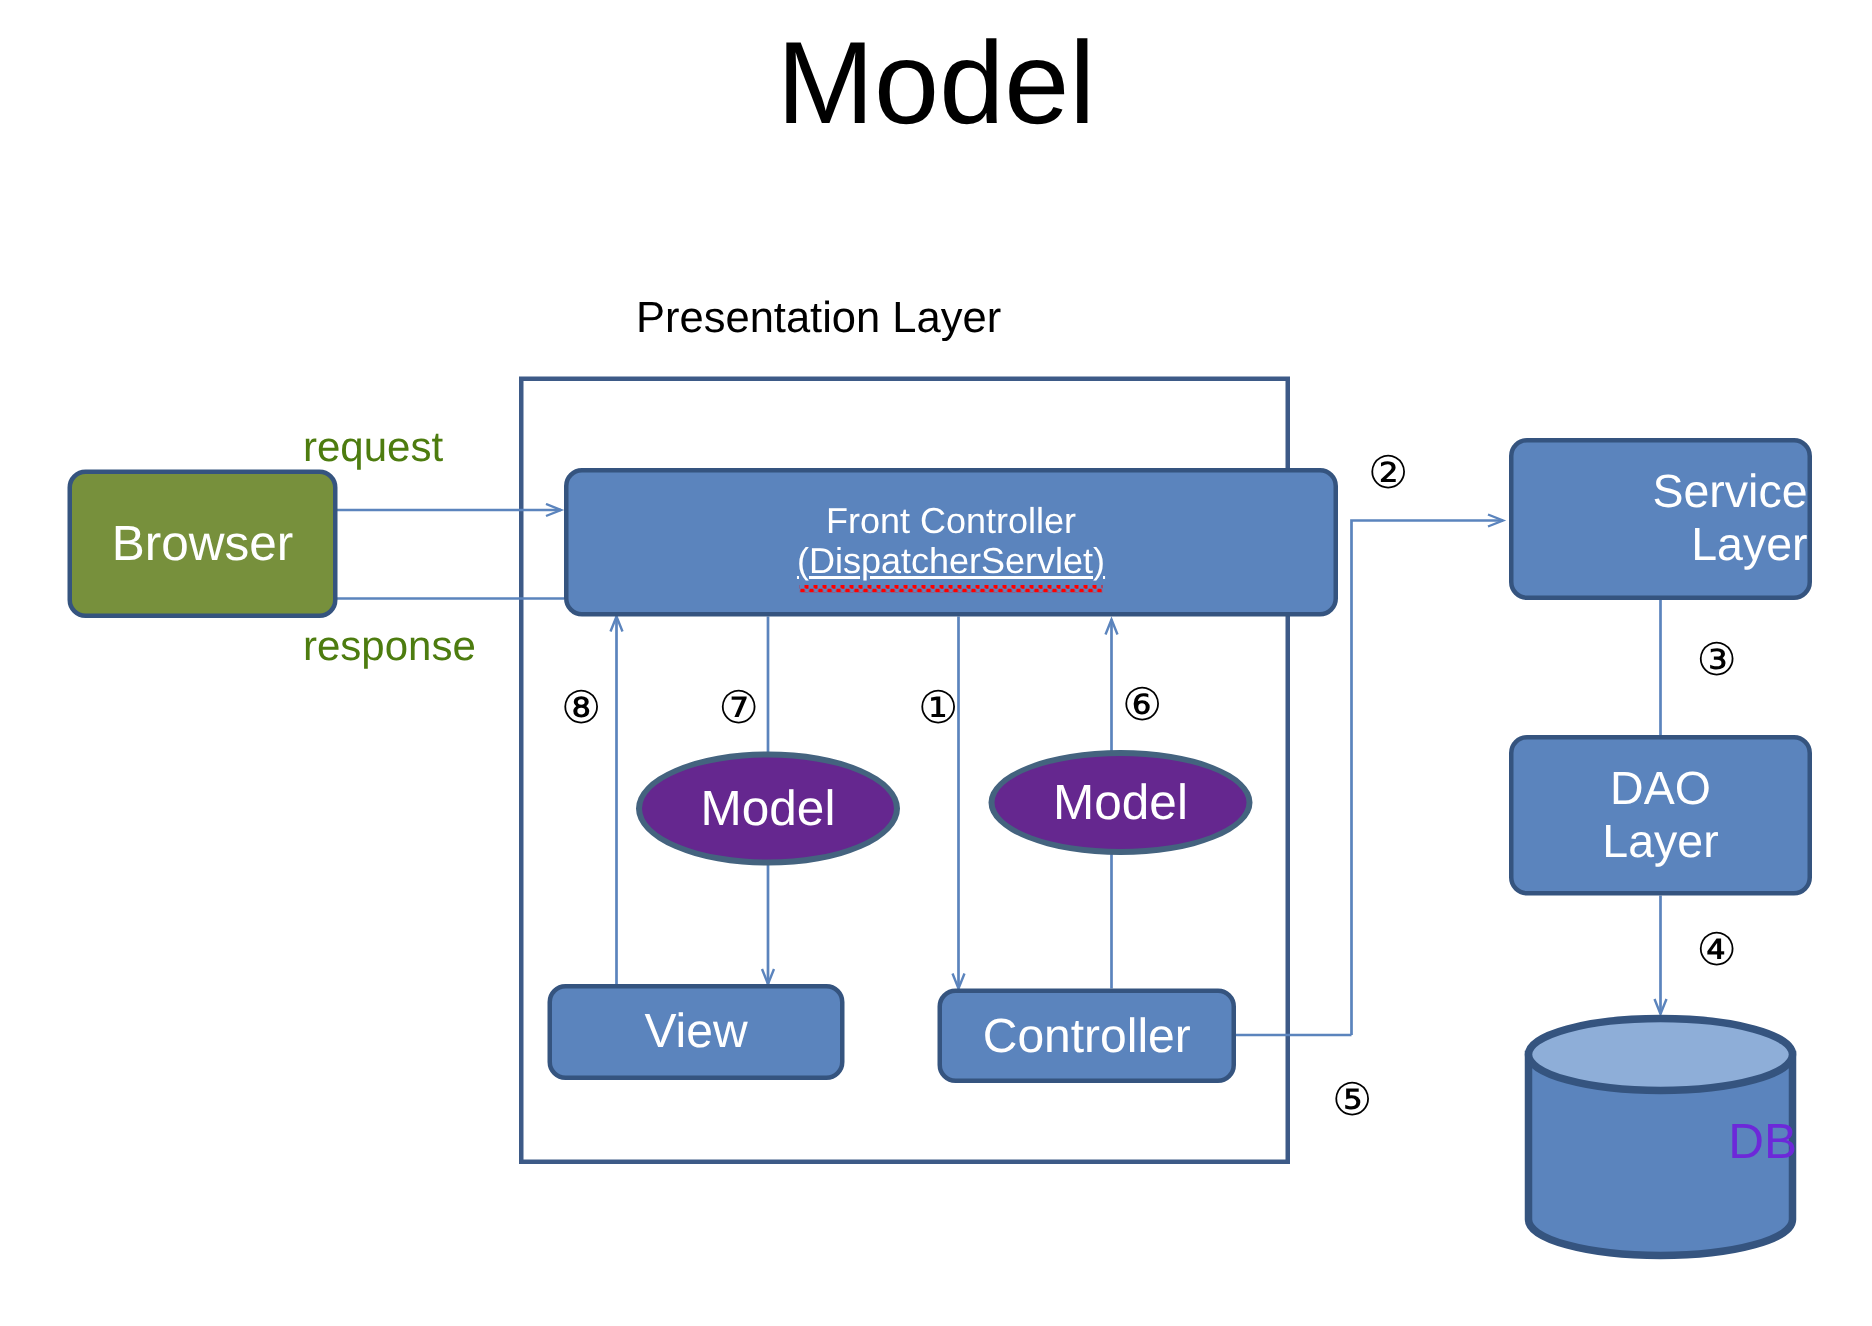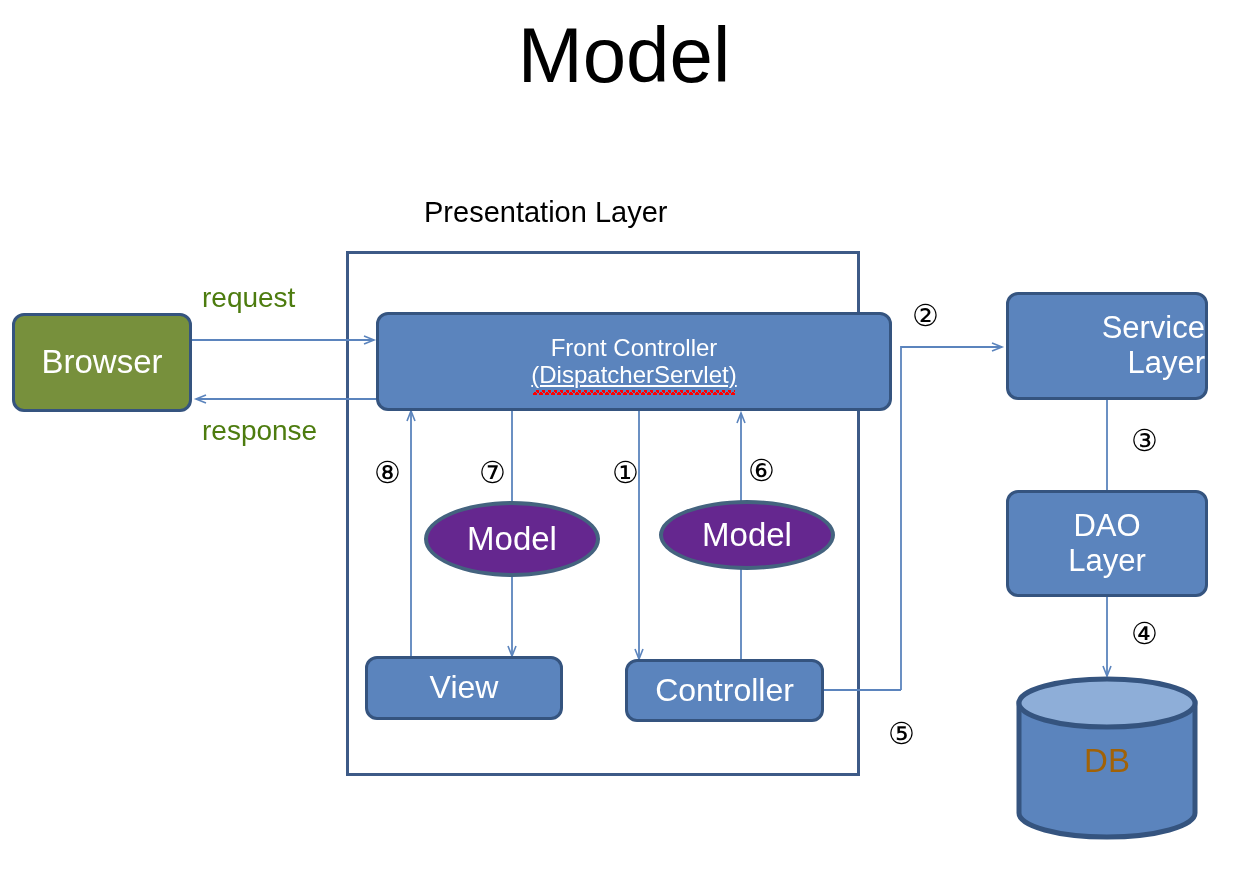--- a/index.html
+++ b/index.html
@@ -54,21 +54,21 @@
     display: flex;
     align-items: center;
     justify-content: center;
     text-align: center;
     color: #ffffff;
     border-radius: 12px;
     border: 3px solid #35547f;
     line-height: 1.12;
   }
   .node.blue   { background: #5b84bd; }
-  .node.olive  { background: #77903c; }
+  .node.olive  { background: #77903c; margin-left: 33px; }
 
   .node-label { display: block; }
   .node-sub {
     display: block;
     text-decoration: underline;
     text-decoration-thickness: 2px;
     text-underline-offset: 2px;
     position: relative;
   }
   
@@ -101,22 +101,22 @@
   }
 
   
   .cylinder { position: absolute; }
   .cylinder svg { display: block; }
   .cylinder .cyl-text {
     position: absolute;
     left: 0; right: 0;
     top: 52%;
     transform: translateY(-50%);
-    text-align: center;
-    color: #a16207;
+    text-align: right;
+    color: #6d28d9;
     font-size: 33px;
   }
 
   
   #wires {
     position: absolute;
     left: 0; top: 0;
     width: 1248px; height: 884px;
     pointer-events: none;
   }

